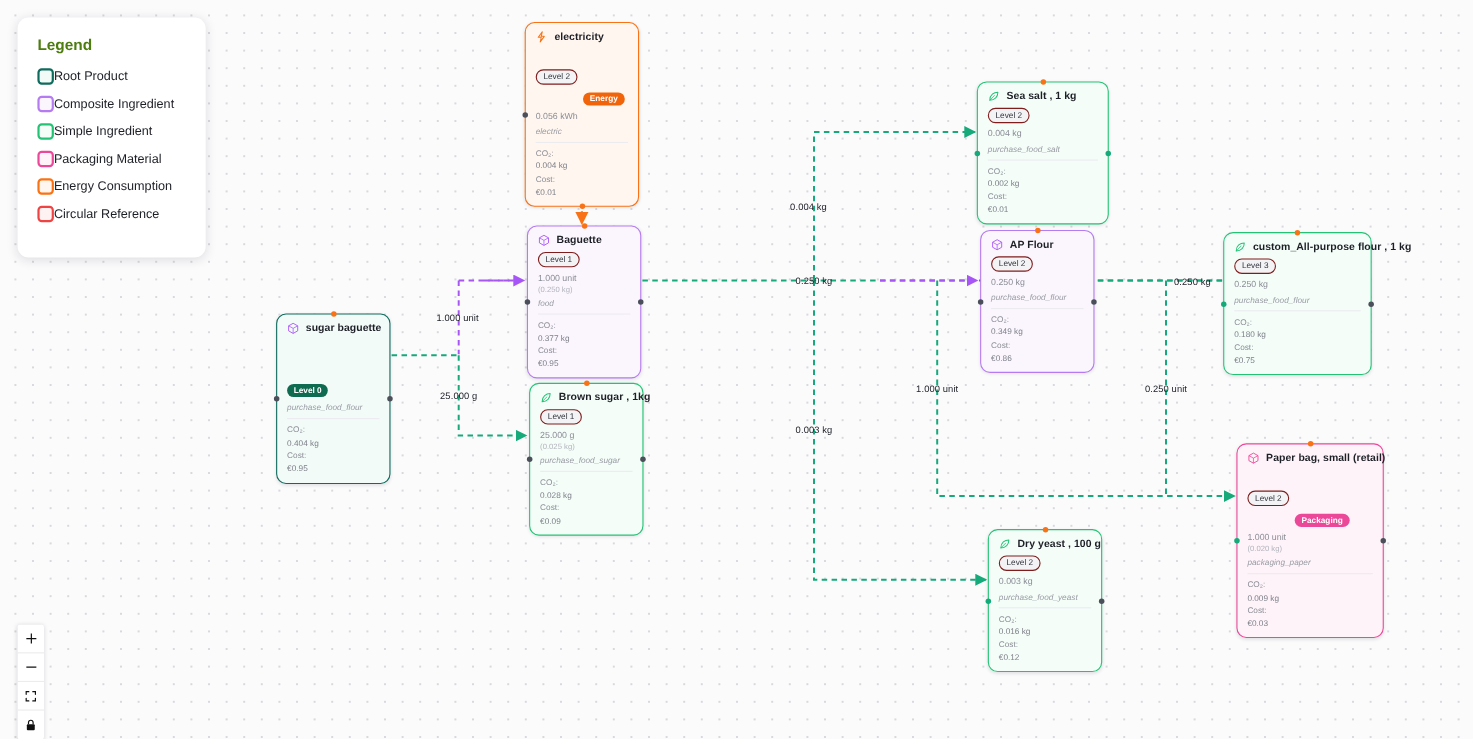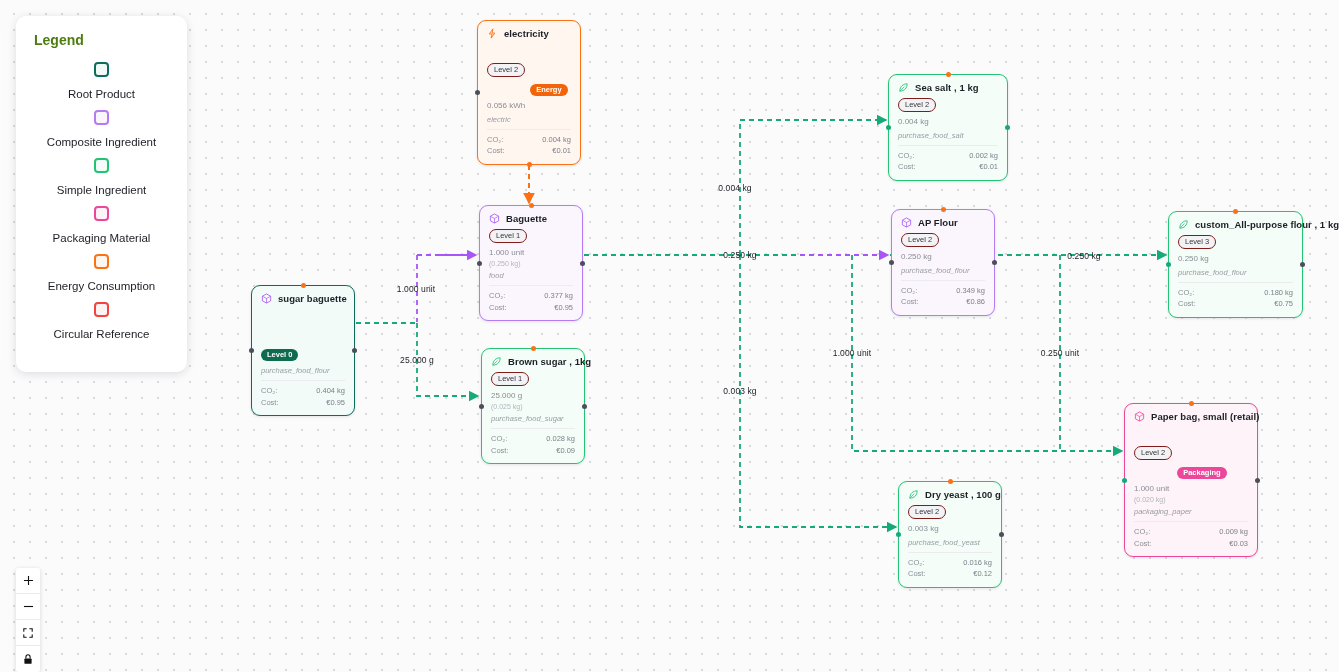--- a/index.html
+++ b/index.html
@@ -60,21 +60,21 @@
     white-space: nowrap;
     line-height: 1;
   }
   .badge.solid { border: none; color: #fff; font-weight: bold; margin-top: 40px; }
   .qty { font-size: 8px; color: #8b8d96; line-height: 1.35; }
   .qty-sub { font-size: 7px; color: #b3b5bd; line-height: 1.3; }
   .cat { font-size: 7.5px; color: #9a9ca4; font-style: italic; margin-top: 3px; }
   .divider { height: 1px; background: #ececf0; margin: 5px 0 4px 0; }
   .metric {
     display: flex; justify-content: space-between;
-    font-size: 7.5px; color: #8b8d96; line-height: 1.55;
+    font-size: 7.5px; color: #8b8d96; line-height: 1.55; flex-direction: column;
   }
   .metric .val { color: #7d7f88; }
 
   
   .n-root      { border-color: #0f6b5c; background: #f2fbf8; }
   .n-composite { border-color: #b57bf0; background: #fbf6fe; }
   .n-simple    { border-color: #23c375; background: #f4fdf8; }
   .n-packaging { border-color: #ec4899; background: #fdf3f8; }
   .n-energy    { border-color: #f97316; background: #fff6ef; }
 
@@ -96,21 +96,21 @@
     width: 171px;
     background: #fff;
     border-radius: 10px;
     padding: 16px 18px 16px 18px;
     box-shadow: 0 2px 10px rgba(20,20,40,.13);
     z-index: 20;
   }
   #legend h2 {
     margin: 0 0 14px 0; font-size: 14px; color: #4d7c0f; font-weight: bold;
   }
-  .leg-item { display: flex; align-items: center; gap: 11px; margin-bottom: 10px; flex-direction: column; }
+  .leg-item { display: flex; align-items: center; margin-bottom: 10px; }
   .leg-item:last-child { margin-bottom: 16px; }
   .leg-swatch {
     width: 15px; height: 15px; border-radius: 4px;
     border: 2px solid #000; flex: 0 0 15px;
   }
   .leg-label { font-size: 11.5px; color: #1d1f26; }
 
   
   #controls {
     position: absolute; left: 16px; bottom: 0px;
@@ -281,21 +281,21 @@
     <div class="metric">
       <span>CO₂:</span>
       <span class="val">0.349 kg</span>
     </div>
     <div class="metric">
       <span>Cost:</span>
       <span class="val">€0.86</span>
     </div>
   </div>
 
-  <div class="node n-simple" style="left:1168px; top:211px; width:135px;">
+  <div class="node n-simple" style="left:1112px; top:211px; width:135px;">
     <div class="port top"></div>
     <div class="port left" style="background:#16a97a;"></div>
     <div class="port right" style="background:#4b4f5a;"></div>
     <div class="node-head">
       <svg class="ico" viewBox="0 0 24 24">
         <path d="M4 20 C4 9 12 4 20 4 C20 13 14 20 4 20 Z" fill="none" stroke="#23c375" stroke-width="2" stroke-linejoin="round"></path>
         <path d="M4 20 L14 10" fill="none" stroke="#23c375" stroke-width="1.6"></path>
       </svg>
       <span class="node-title">custom_All-purpose flour , 1 kg</span>
     </div>

